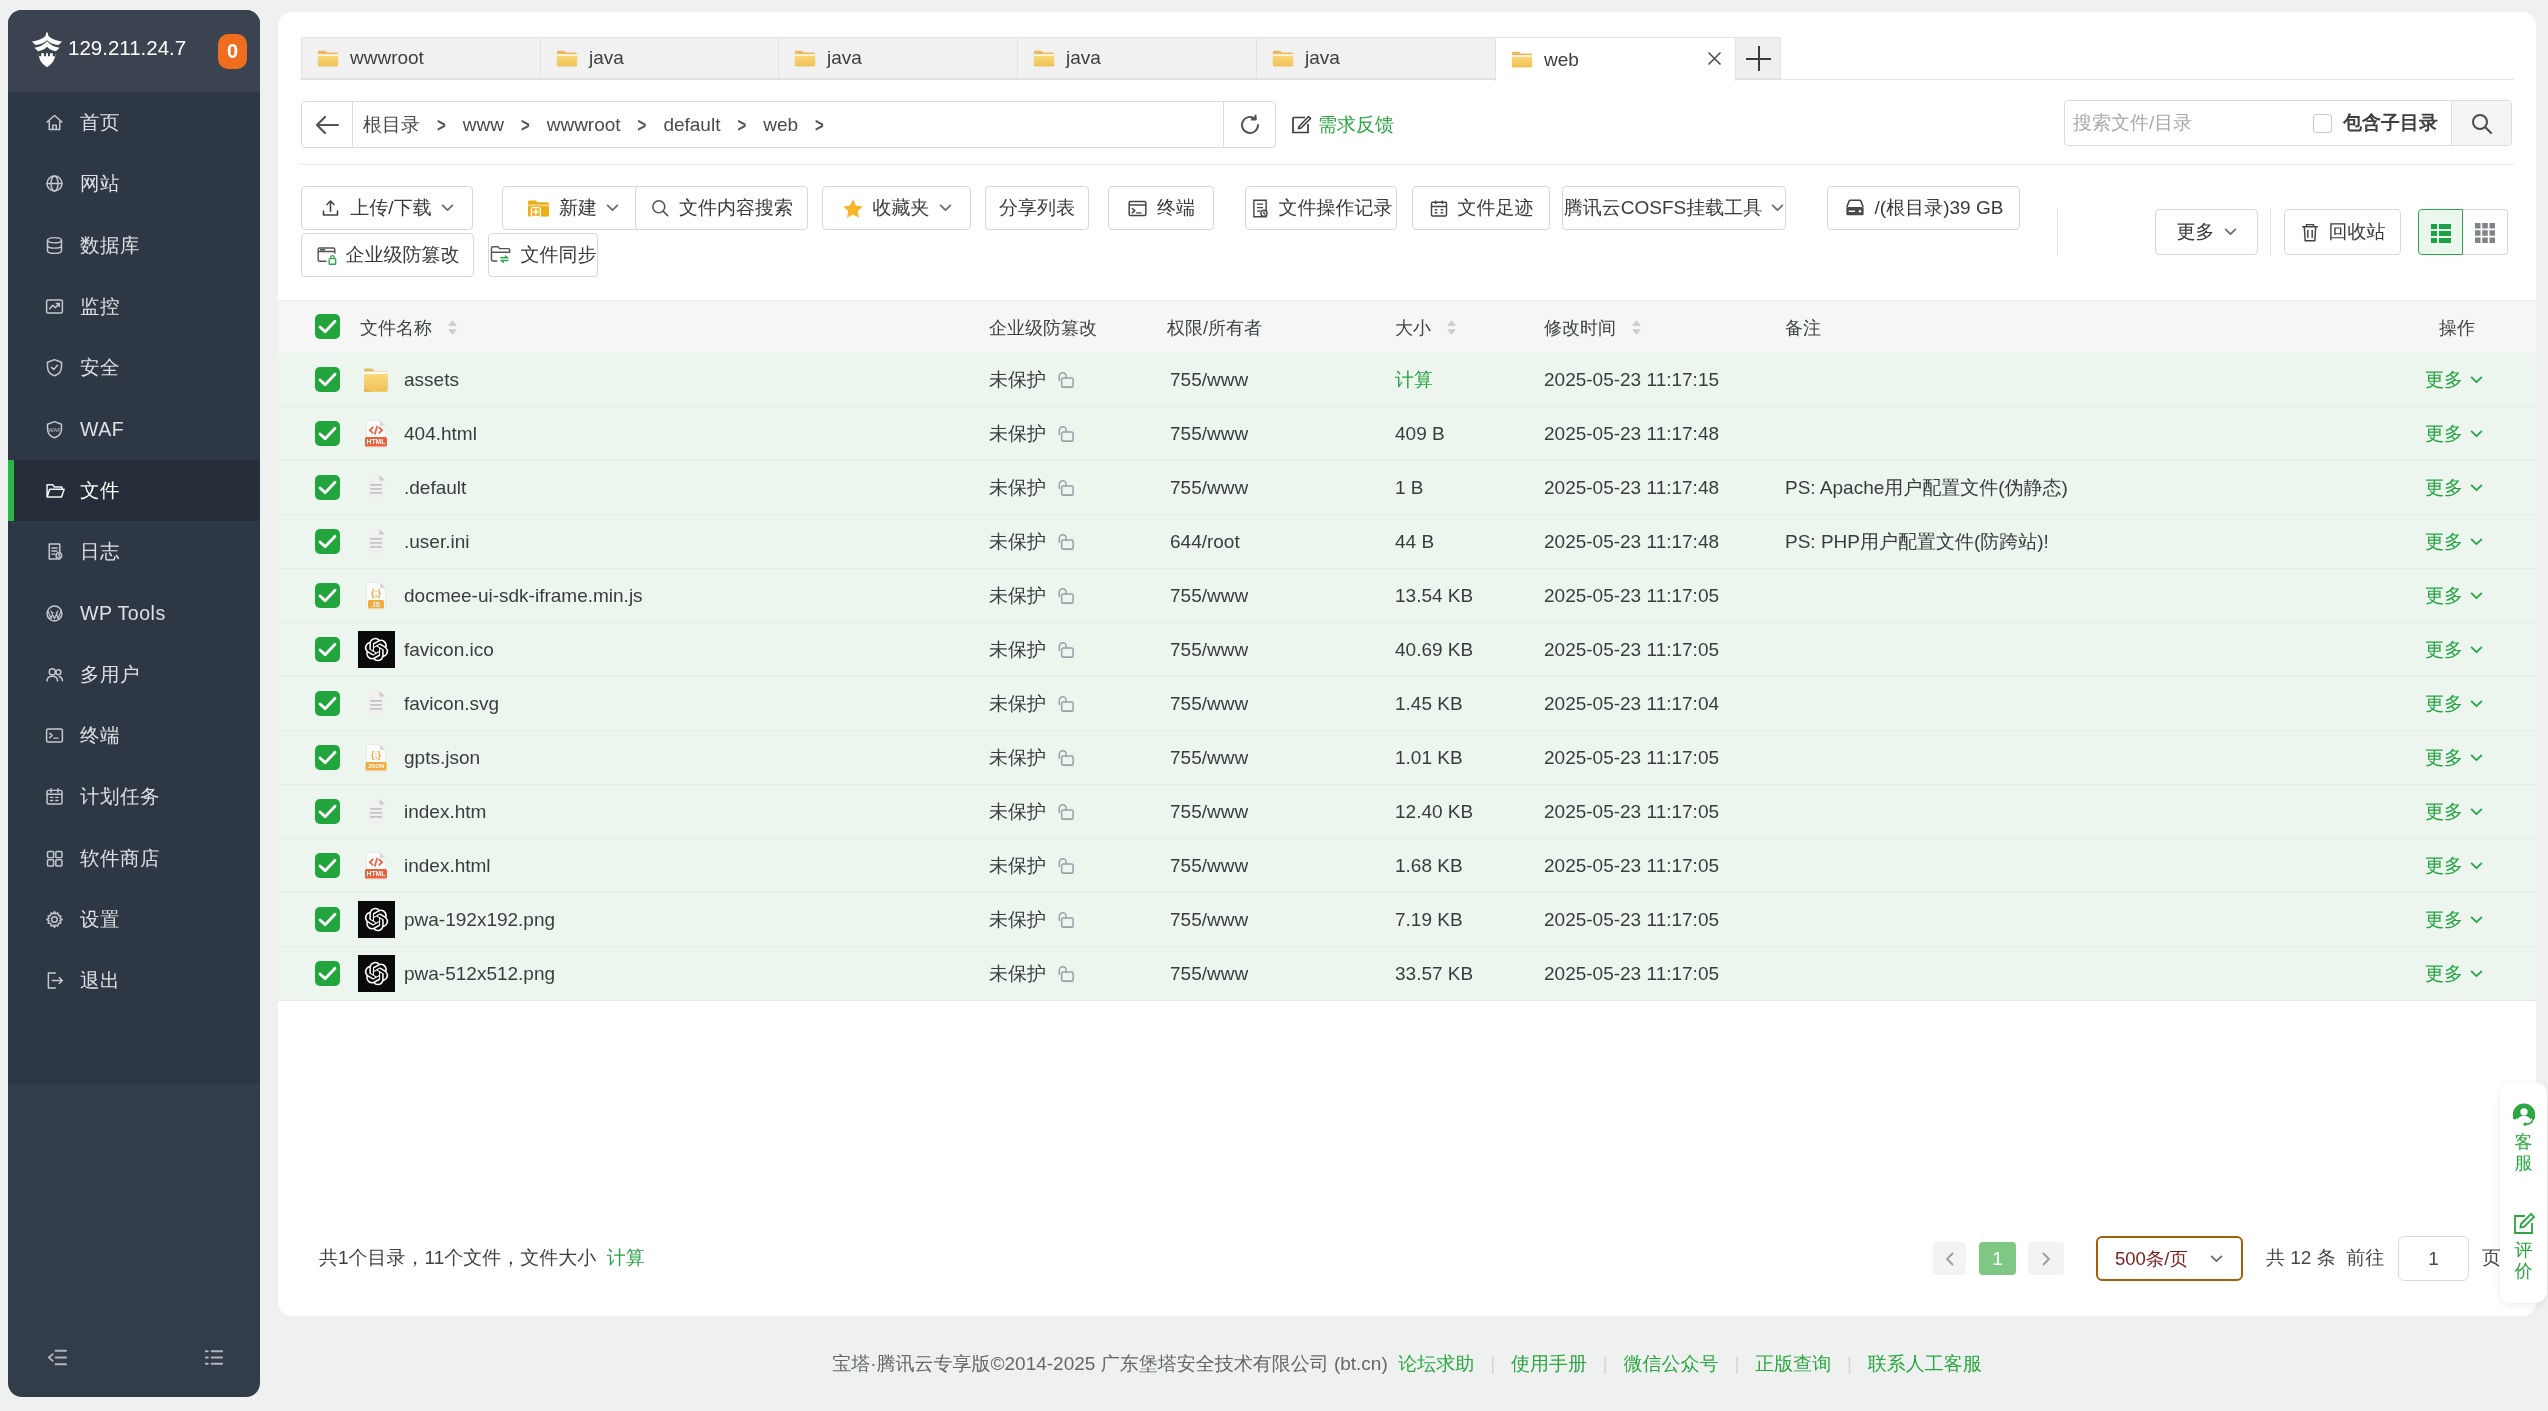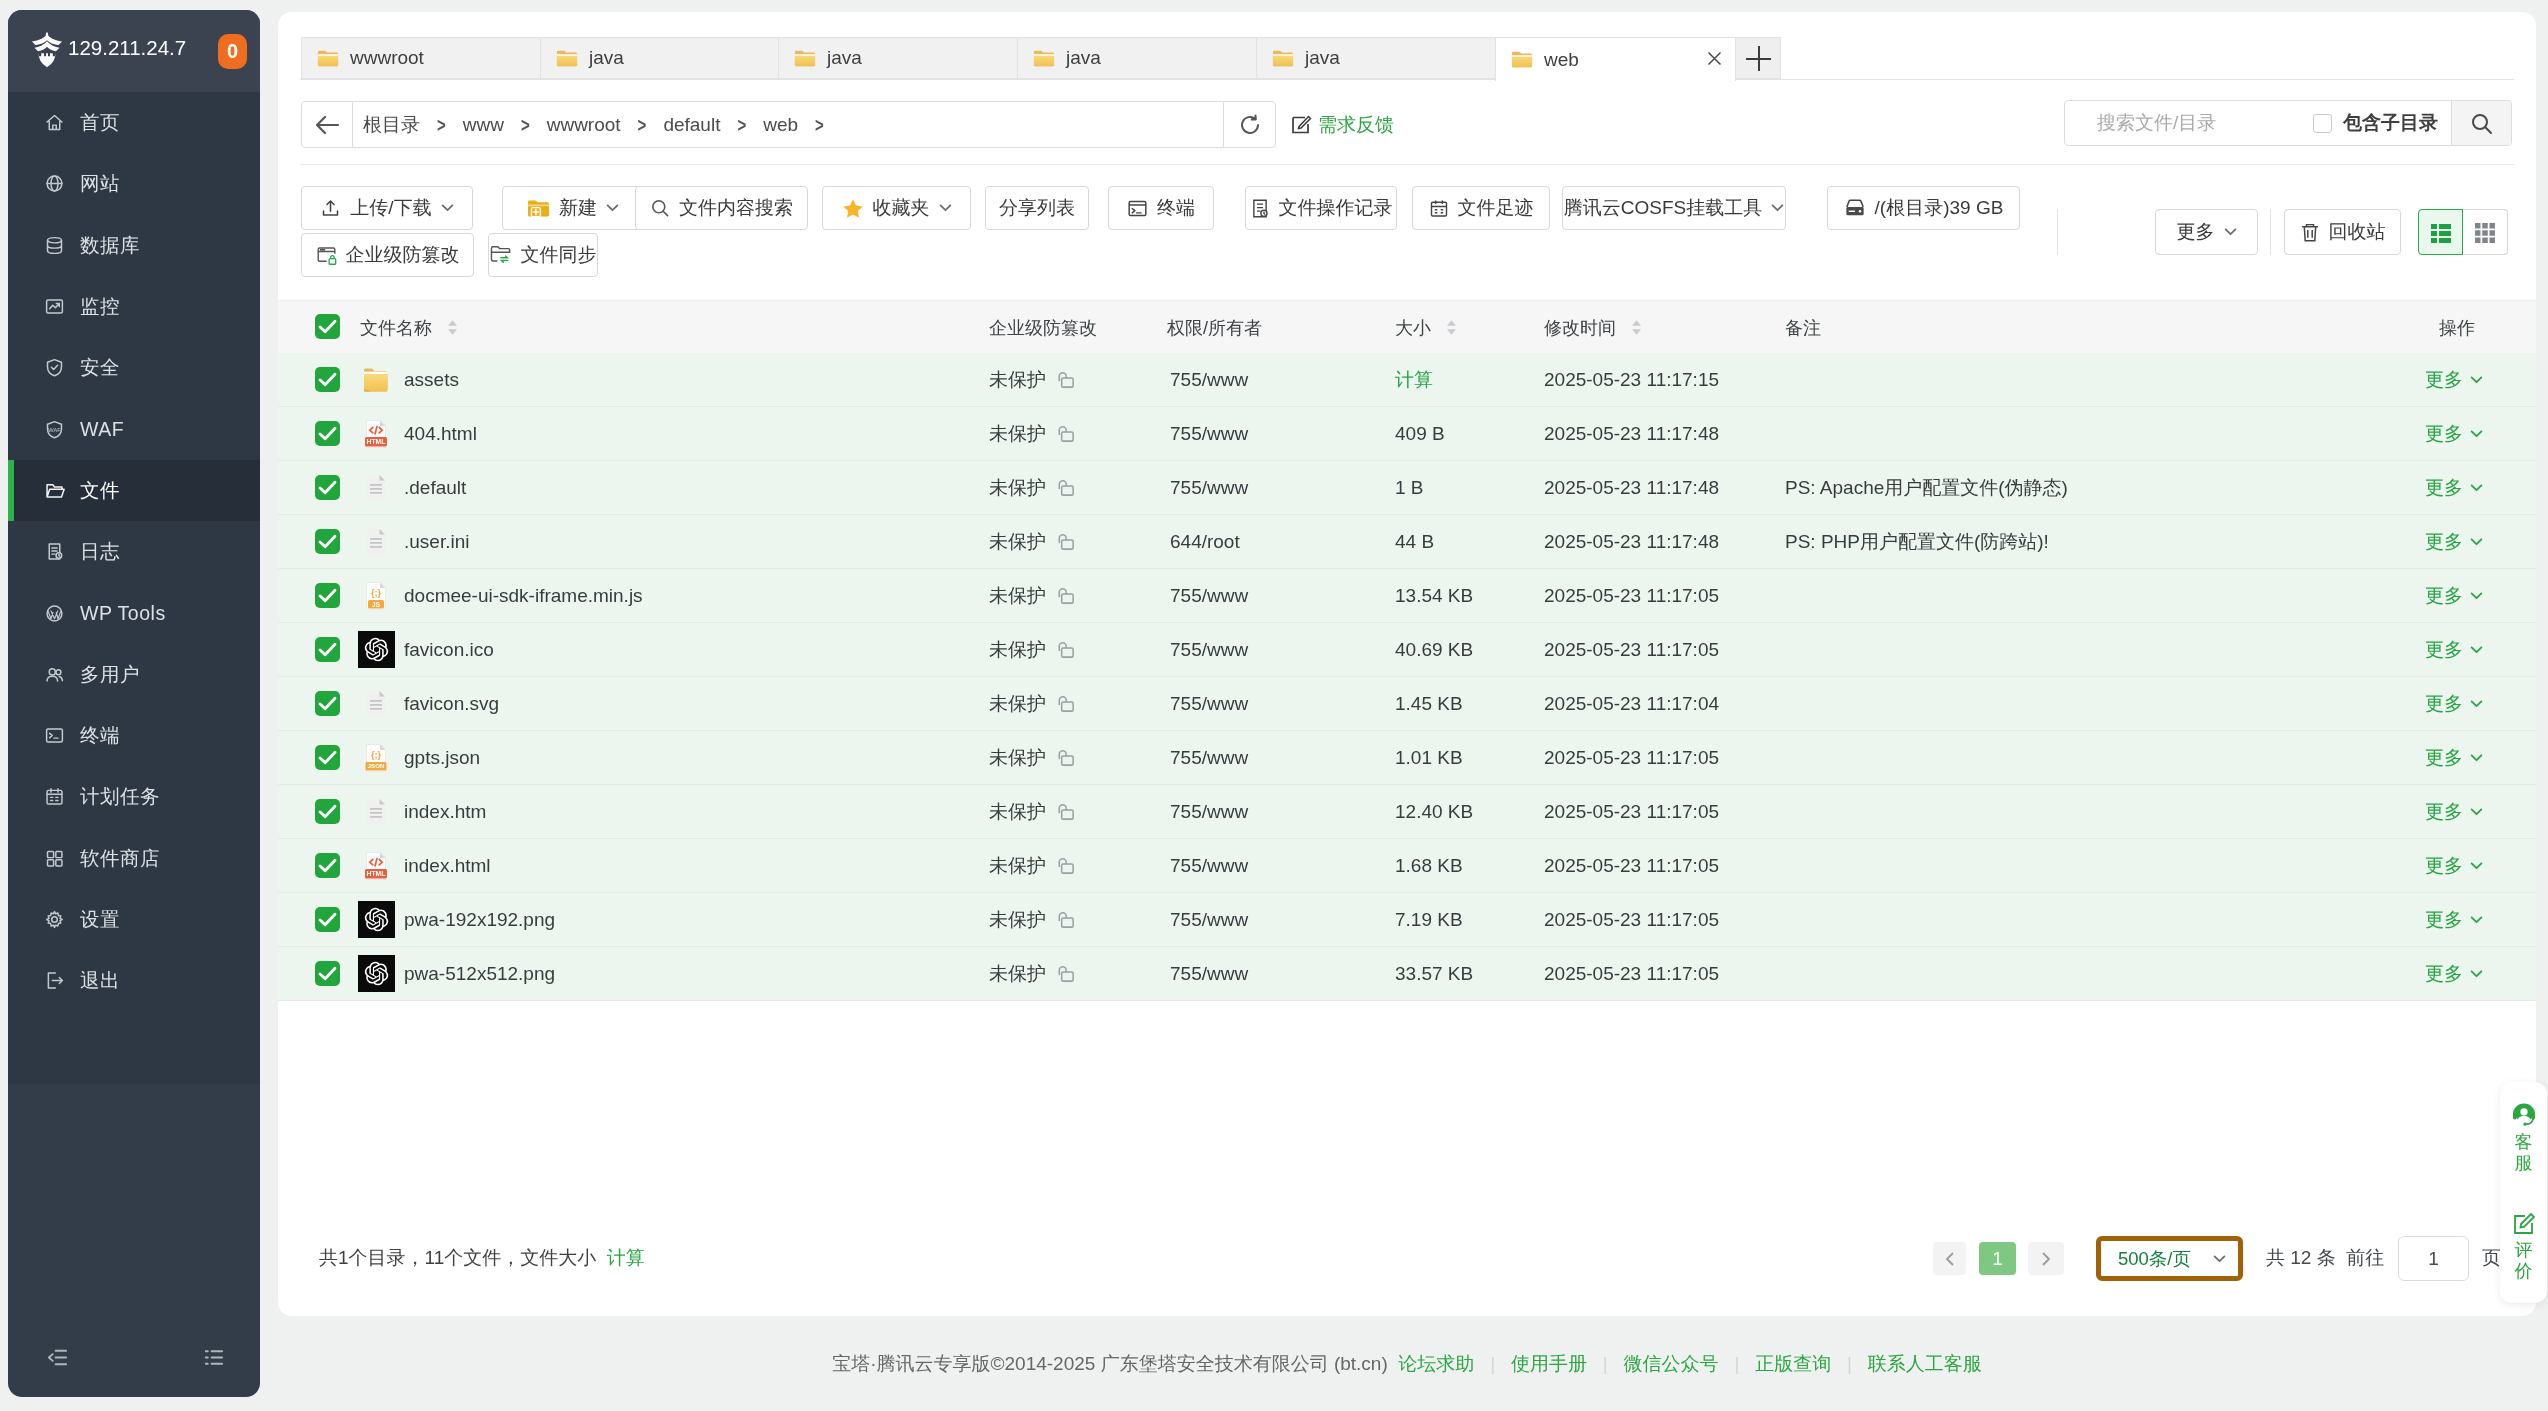--- a/index.html
+++ b/index.html
@@ -30,21 +30,21 @@
   
   #bcbox { position:absolute; left:23px; top:89px; width:975px; height:47px; border:1px solid #dcdcdc; border-radius:4px; display:flex; align-items:stretch; }
   #bcback { width:51px; border-right:1px solid #dcdcdc; display:flex; align-items:center; justify-content:center; }
   #bccrumbs { flex:1; display:flex; align-items:center; padding-left:10px; font-size:19px; color:#4a4a4a; }
   #bccrumbs .sep { margin:0 17px; color:#555; font-size:15px; font-weight:bold; transform:scaleY(1.35); }
   #bcrefresh { width:52px; border-left:1px solid #dcdcdc; display:flex; align-items:center; justify-content:center; }
   #feedback { position:absolute; left:1012px; top:100px; height:26px; display:flex; align-items:center; font-size:19px; color:#2ba641; }
   #hr2 { position:absolute; left:22px; top:152px; width:2214px; height:1px; background:#e9e9e9; }
   
   #search { position:absolute; left:1786px; top:88px; width:448px; height:46px; border:1px solid #dcdcdc; border-radius:4px; display:flex; align-items:center; }
-  #search .ph { font-size:19px; color:#a9a9a9; margin-left:32px; }
+  #search .ph { font-size:19px; color:#a9a9a9; margin-left:8px; }
   #search .cb { position:absolute; left:248px; width:19px; height:19px; border:1px solid #c8c8c8; border-radius:3px; background:#fff; }
   #search .cblab { position:absolute; left:278px; font-size:19px; color:#3f3f3f;font-weight:bold; }
   #search .sbtn { position:absolute; right:0; top:0; width:60px; height:44px; background:#f3f4f3; border-left:1px solid #dcdcdc; border-radius:0 4px 4px 0; display:flex; align-items:center; justify-content:center; }
   
   .btn { position:absolute; height:44px; background:#fff; border:1px solid #d8d8d8; border-radius:4px; display:flex; align-items:center; justify-content:center; font-size:19px; color:#3a3a3a; gap:9px; white-space:nowrap; }
   .car { width:13px; height:8px; }
   
   #thead { position:absolute; left:0px; top:288px; width:2258px; height:53px; background:#f5f6f5; border-top:1px solid #efefef; font-size:18px; color:#3e4346; }
   .hcell { position:absolute; top:0; height:53px; display:flex; align-items:center; }
   .sort { display:inline-block; margin-left:15px; }
@@ -747,21 +747,21 @@
       <svg width="10" height="16" viewBox="0 0 10 16">
         <path d="M8 2 L2 8 L8 14" stroke="#9b9b9b" stroke-width="1.8" fill="none"></path>
       </svg>
     </div>
   <div style="position:absolute;left:1701px;top:1230px;width:37px;height:33px;background:#7ec883;border-radius:4px;display:flex;align-items:center;justify-content:center;color:#fff;font-size:19px;">1</div>
   <div style="position:absolute;left:1750px;top:1230px;width:36px;height:33px;background:#f2f3f2;border-radius:4px;display:flex;align-items:center;justify-content:center;">
       <svg width="10" height="16" viewBox="0 0 10 16">
         <path d="M2 2 L8 8 L2 14" stroke="#9b9b9b" stroke-width="1.8" fill="none"></path>
       </svg>
     </div>
-  <div style="position:absolute;left:1818px;top:1224px;width:147px;height:45px;border:5px solid #a16207;border-radius:6px;display:flex;align-items:center;font-size:18.5px;color:#15803d;">
+  <div style="position:absolute;left:1818px;top:1224px;width:147px;height:45px;border:2px solid #a16207;border-radius:6px;display:flex;align-items:center;font-size:18.5px;color:#7f1d1d;">
       <span style="margin-left:17px">500条/页</span>
       <svg class="car" style="margin-left:22px">
         <use href="#caret"></use>
       </svg>
     </div>
   <div style="position:absolute;left:1988px;top:1233px;height:26px;display:flex;align-items:center;font-size:19px;color:#45494c;">共 12 条&nbsp;&nbsp;前往</div>
   <div style="position:absolute;left:2120px;top:1224px;width:71px;height:45px;border:1px solid #d9dcdf;border-radius:6px;display:flex;align-items:center;justify-content:center;font-size:19px;color:#45494c;">1</div>
   <div style="position:absolute;left:2204px;top:1233px;height:26px;display:flex;align-items:center;font-size:19px;color:#45494c;">页</div>
 </div>
 

